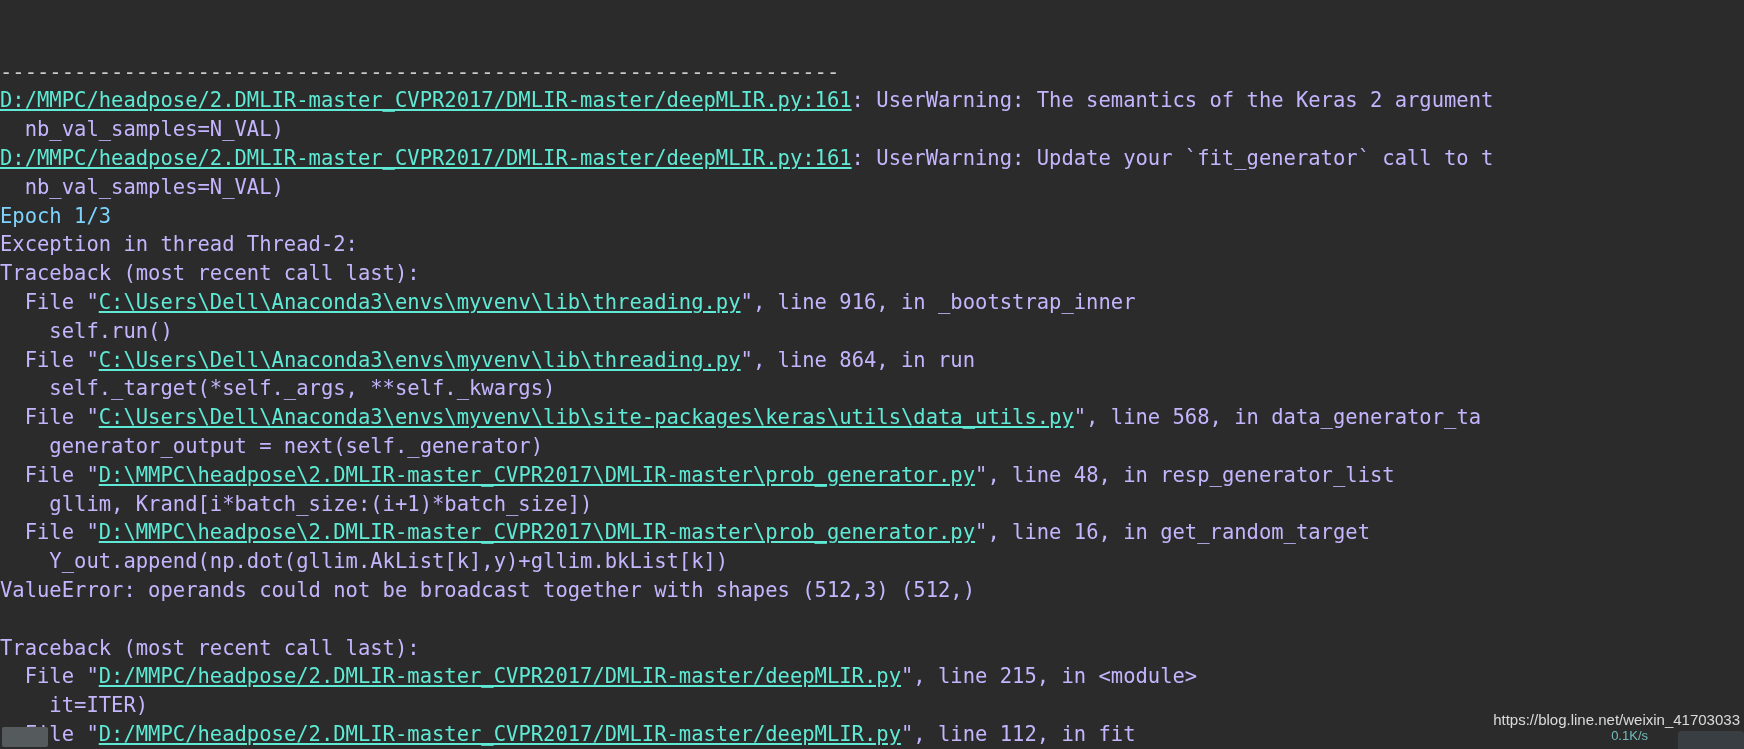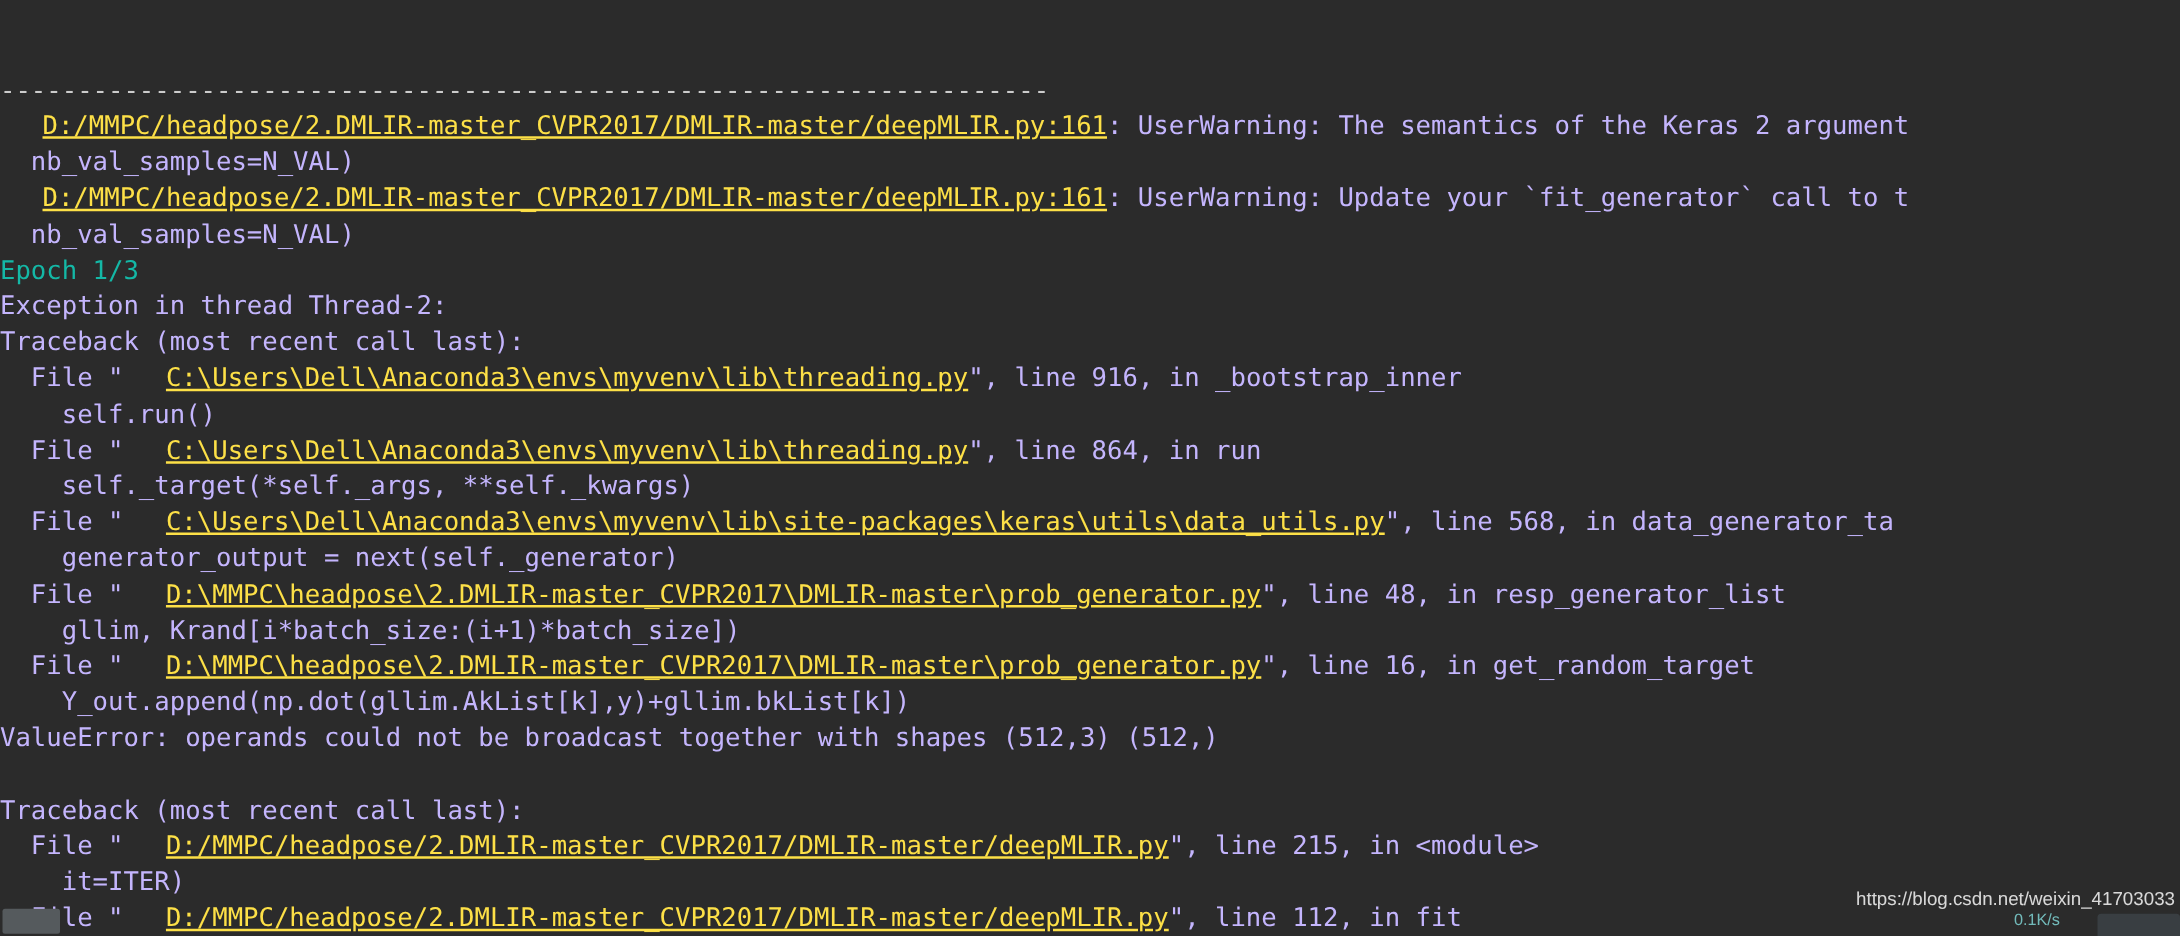--- a/index.html
+++ b/index.html
@@ -21,22 +21,22 @@
     box-sizing: border-box;
   }
   .line {
     white-space: pre;
     height: 28.8px;
     padding-left: 0px;
     overflow: hidden;
   }
   .seg { white-space: pre; }
   .err   { color: #c4b5fd; }
-  .plain { color: #14b8a6; }
-  .link  { color: #fde047; text-decoration: underline; margin-left: 34px; }
+  .plain { color: #7dd3fc; }
+  .link  { color: #5eead4; text-decoration: underline; }
   .dash  { color: #cccccc; }
 
   
   #watermark {
     position: absolute;
     right: 4px;
     bottom: 14px;
     color: #e8e8e8;
     font-family: "Liberation Sans", sans-serif;
     font-size: 15px;
@@ -75,16 +75,16 @@
   }
 </style>
 </head>
 <body>
 
 <div id="console">
   <div id="lines"><div class="line"><span class="seg dash">--------------------------------------------------------------------</span></div><div class="line"><span class="seg link">D:/MMPC/headpose/2.DMLIR-master_CVPR2017/DMLIR-master/deepMLIR.py:161</span><span class="seg err">: UserWarning: The semantics of the Keras 2 argument </span></div><div class="line"><span class="seg err">  nb_val_samples=N_VAL)</span></div><div class="line"><span class="seg link">D:/MMPC/headpose/2.DMLIR-master_CVPR2017/DMLIR-master/deepMLIR.py:161</span><span class="seg err">: UserWarning: Update your `fit_generator` call to t</span></div><div class="line"><span class="seg err">  nb_val_samples=N_VAL)</span></div><div class="line"><span class="seg plain">Epoch 1/3</span></div><div class="line"><span class="seg err">Exception in thread Thread-2:</span></div><div class="line"><span class="seg err">Traceback (most recent call last):</span></div><div class="line"><span class="seg err">  File "</span><span class="seg link">C:\Users\Dell\Anaconda3\envs\myvenv\lib\threading.py</span><span class="seg err">", line 916, in _bootstrap_inner</span></div><div class="line"><span class="seg err">    self.run()</span></div><div class="line"><span class="seg err">  File "</span><span class="seg link">C:\Users\Dell\Anaconda3\envs\myvenv\lib\threading.py</span><span class="seg err">", line 864, in run</span></div><div class="line"><span class="seg err">    self._target(*self._args, **self._kwargs)</span></div><div class="line"><span class="seg err">  File "</span><span class="seg link">C:\Users\Dell\Anaconda3\envs\myvenv\lib\site-packages\keras\utils\data_utils.py</span><span class="seg err">", line 568, in data_generator_ta</span></div><div class="line"><span class="seg err">    generator_output = next(self._generator)</span></div><div class="line"><span class="seg err">  File "</span><span class="seg link">D:\MMPC\headpose\2.DMLIR-master_CVPR2017\DMLIR-master\prob_generator.py</span><span class="seg err">", line 48, in resp_generator_list</span></div><div class="line"><span class="seg err">    gllim, Krand[i*batch_size:(i+1)*batch_size])</span></div><div class="line"><span class="seg err">  File "</span><span class="seg link">D:\MMPC\headpose\2.DMLIR-master_CVPR2017\DMLIR-master\prob_generator.py</span><span class="seg err">", line 16, in get_random_target</span></div><div class="line"><span class="seg err">    Y_out.append(np.dot(gllim.AkList[k],y)+gllim.bkList[k])</span></div><div class="line"><span class="seg err">ValueError: operands could not be broadcast together with shapes (512,3) (512,)</span></div><div class="line"><span class="seg err"></span></div><div class="line"><span class="seg err">Traceback (most recent call last):</span></div><div class="line"><span class="seg err">  File "</span><span class="seg link">D:/MMPC/headpose/2.DMLIR-master_CVPR2017/DMLIR-master/deepMLIR.py</span><span class="seg err">", line 215, in &lt;module&gt;</span></div><div class="line"><span class="seg err">    it=ITER)</span></div><div class="line"><span class="seg err">  File "</span><span class="seg link">D:/MMPC/headpose/2.DMLIR-master_CVPR2017/DMLIR-master/deepMLIR.py</span><span class="seg err">", line 112, in fit</span></div></div>
 
   <div id="scroll-thumb"></div>
 
-  <div id="watermark">https://blog.csdn.net/weixin_41703033</div>
+  <div id="watermark">https://blog.line.net/weixin_41703033</div>
   <div id="watermark-sub">0.1K/s</div>
   <div id="watermark-box"></div>
 </div>
 
 </body></html>

